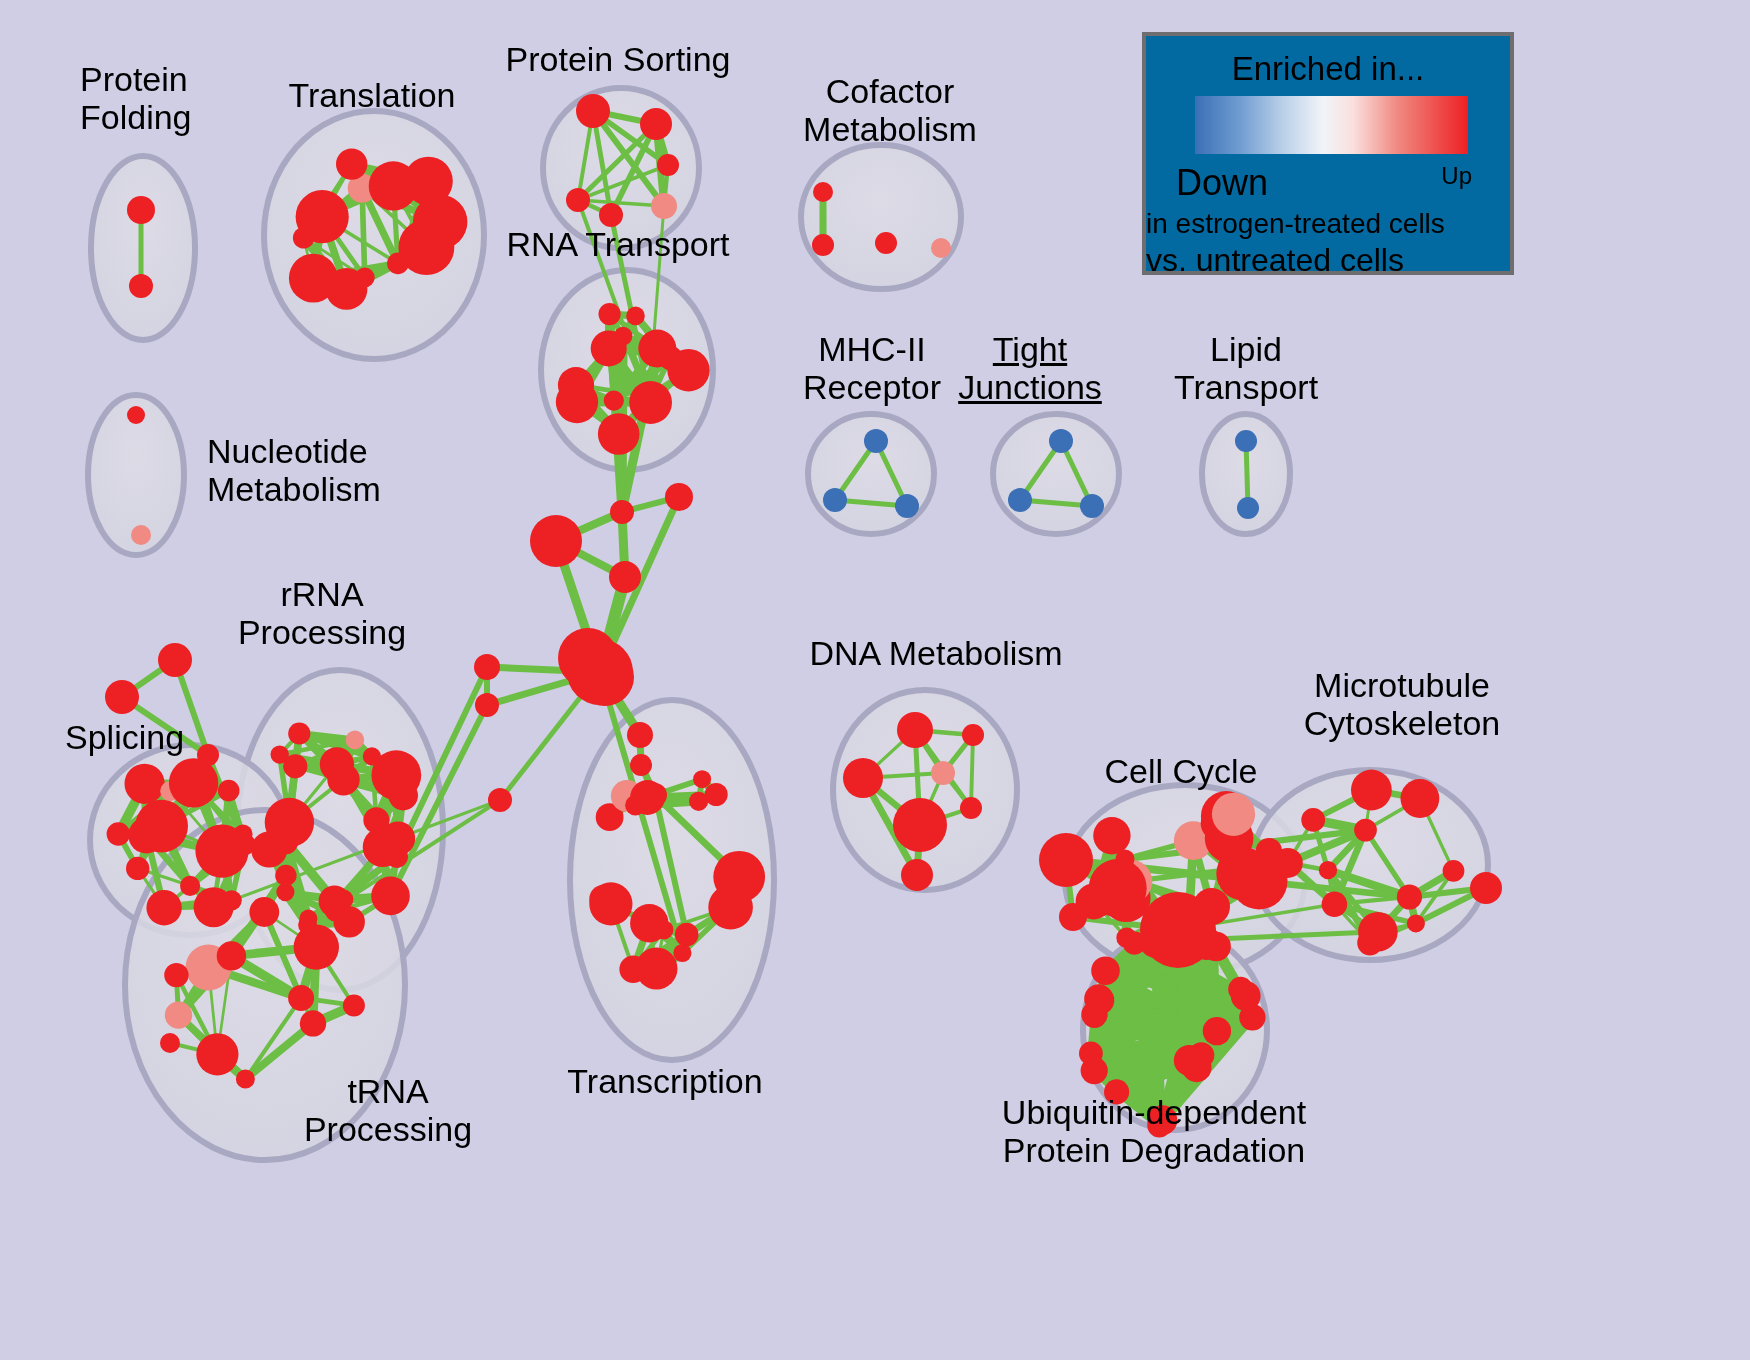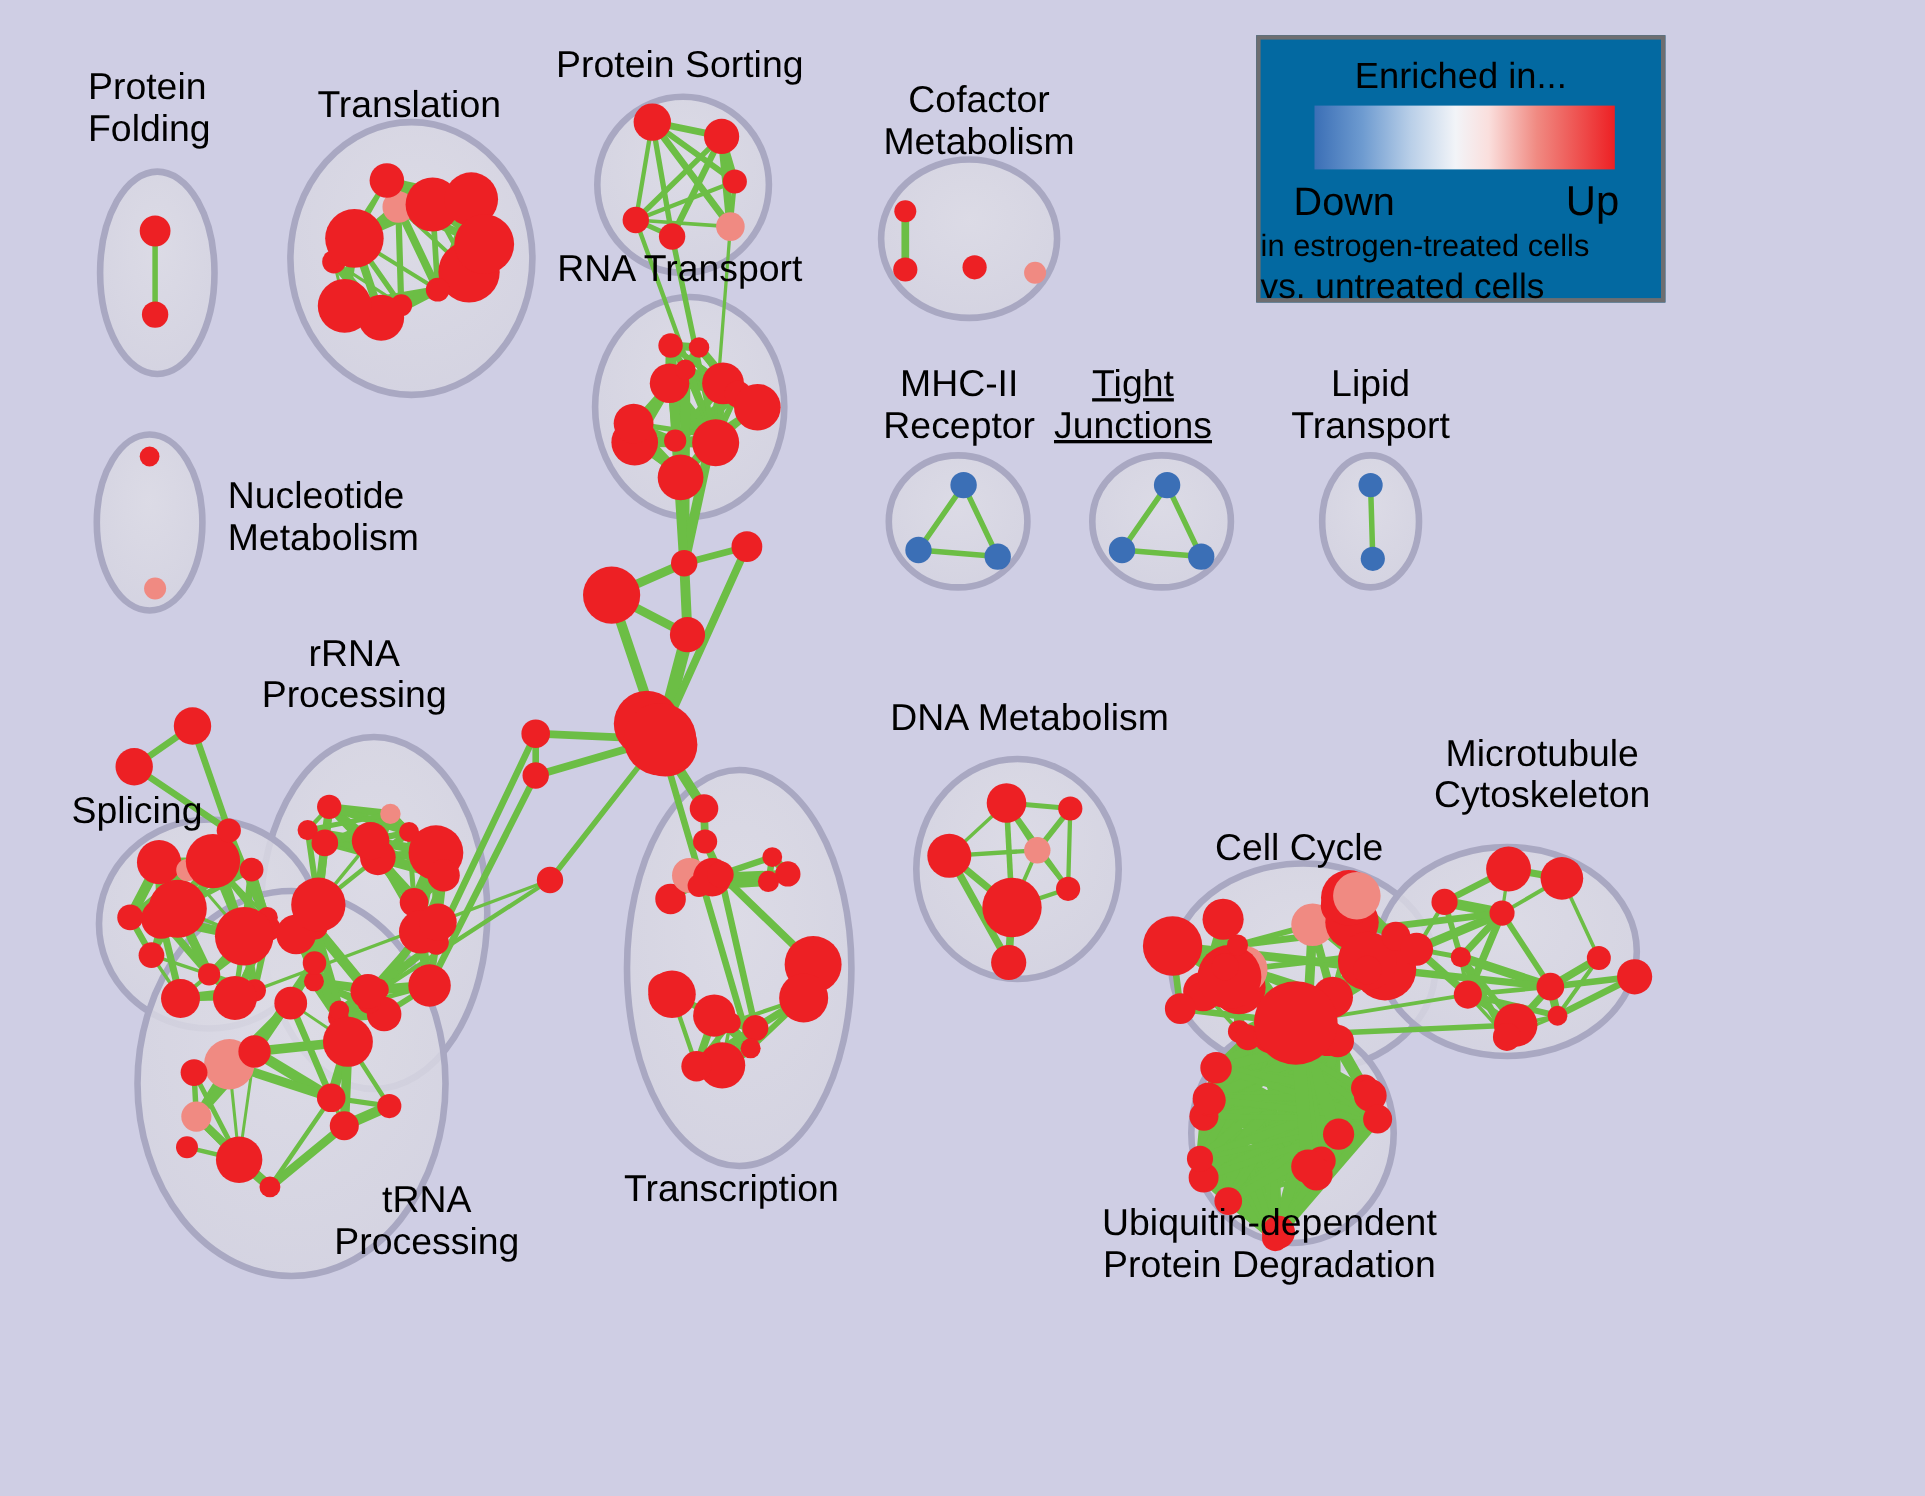--- a/index.html
+++ b/index.html
@@ -7,21 +7,21 @@
   #fig{position:relative;width:1750px;height:1360px;background:#cfcee4;overflow:hidden;}
   #net{position:absolute;left:0;top:0;width:1750px;height:1360px;}
   .lbl{position:absolute;color:#000;font-size:34px;line-height:38px;font-family:"Liberation Sans", sans-serif;white-space:pre;font-weight:400;}
   .lbl.c{text-align:center;transform:translateX(-50%);}
   #legend{position:absolute;left:1142px;top:32px;width:372px;height:243px;
           background:#0369a1;border:4px solid #6e6e70;box-sizing:border-box;}
   #legend .ttl{position:absolute;left:0;right:0;top:14px;text-align:center;font-size:33px;color:#000;}
   #grad{position:absolute;left:49px;top:60px;width:273px;height:58px;
         background:linear-gradient(to right,#3b6fb6 0%,#6e9bd0 16%,#b9cfe8 32%,#f2f4f8 47%,#fadfdd 58%,#f08a82 74%,#ed2024 100%);}
   #legend .dn{position:absolute;left:30px;top:126px;font-size:36px;color:#000;text-align:right;}
-  #legend .up{position:absolute;right:38px;top:126px;font-size:38px;color:#000;}
+  #legend .up{position:absolute;right:38px;top:126px;font-size:24px;color:#000;}
   #legend .s1{position:absolute;left:0;right:0;top:172px;font-size:28px;color:#000;}
   #legend .s2{position:absolute;left:0;right:0;top:206px;text-align:left;font-size:32px;color:#000;}
 </style>
 </head>
 <body>
 
 <div id="fig">
 
   <svg id="net" viewBox="0 0 1750 1360">
     <defs>

